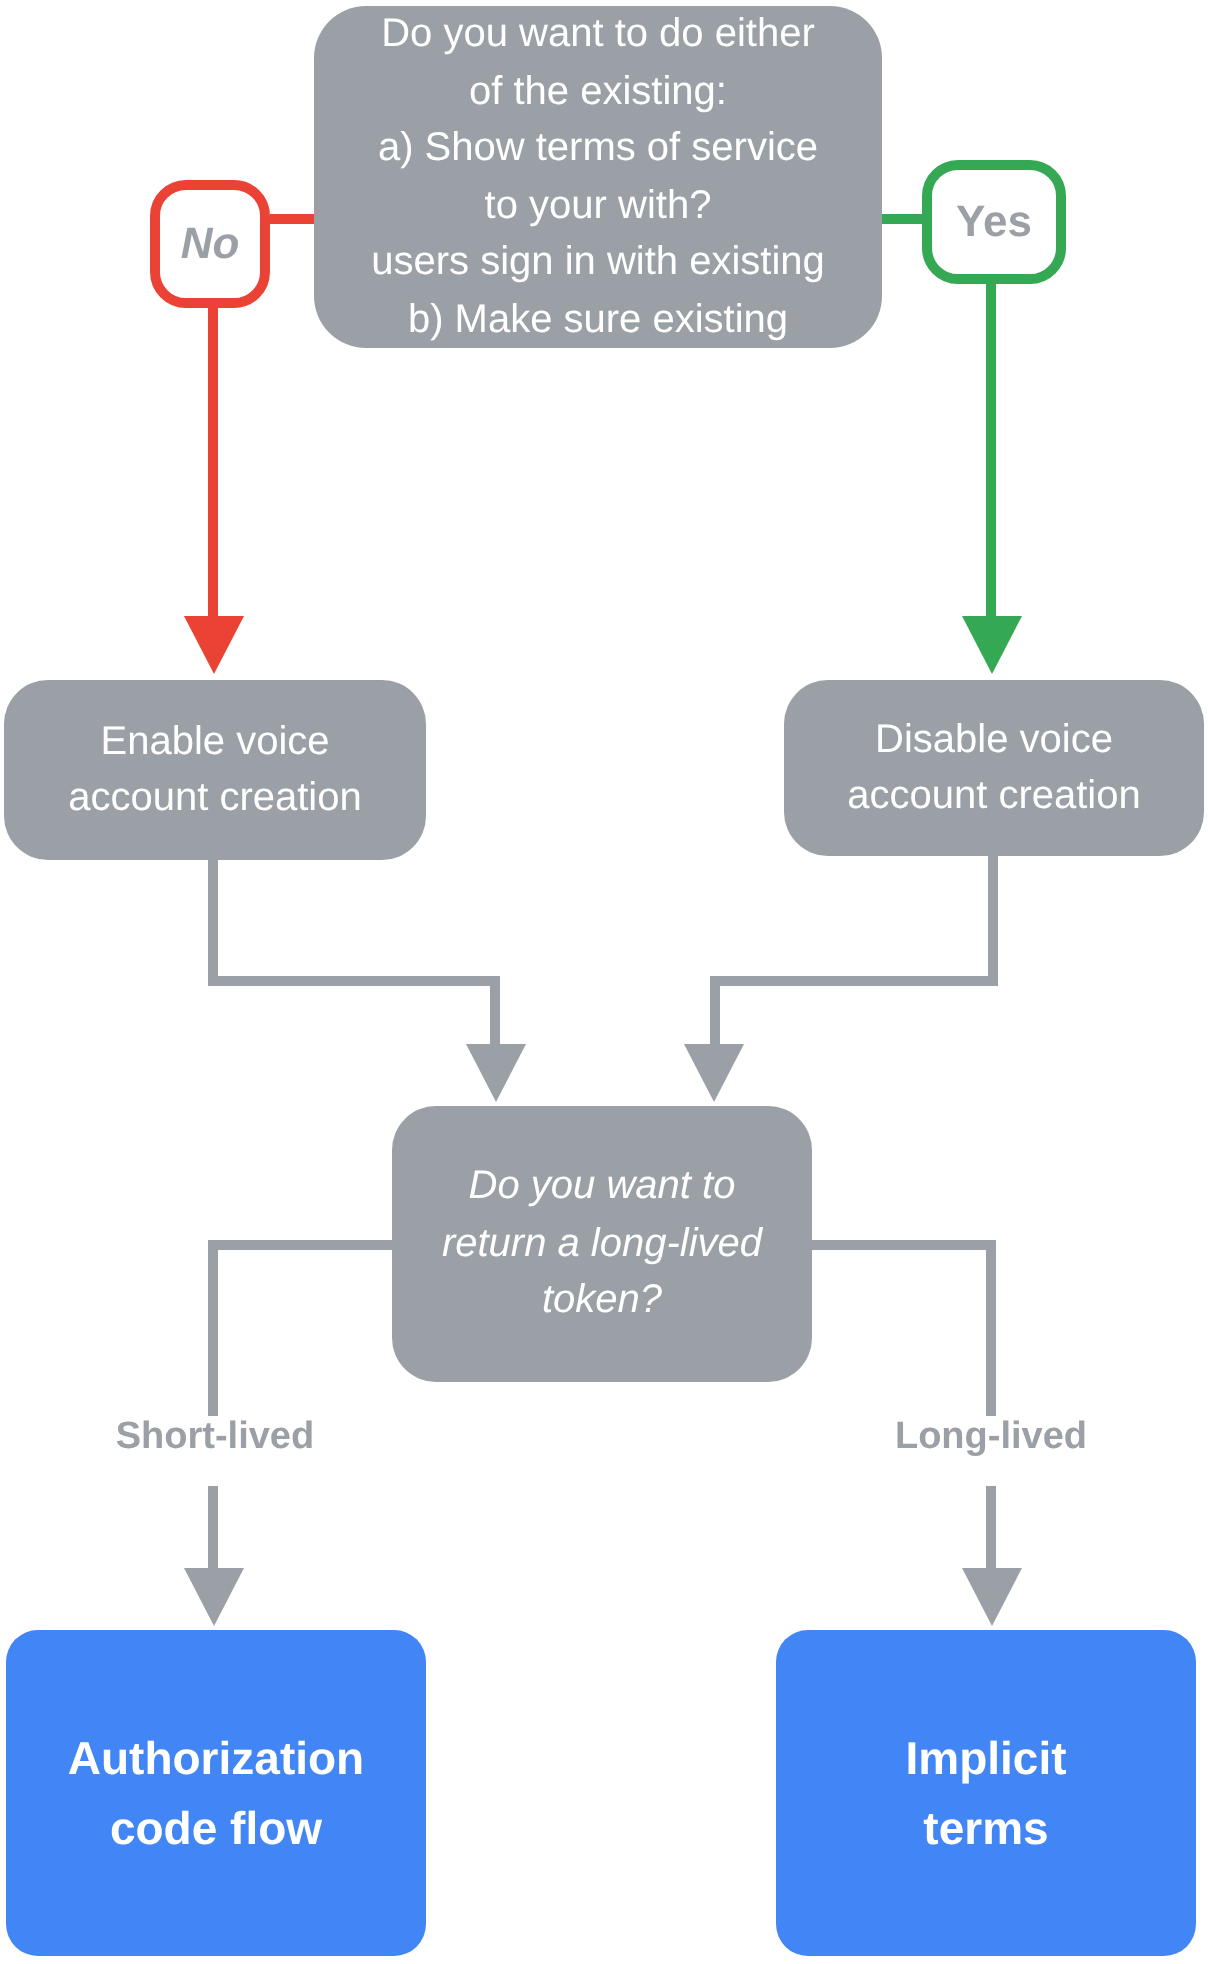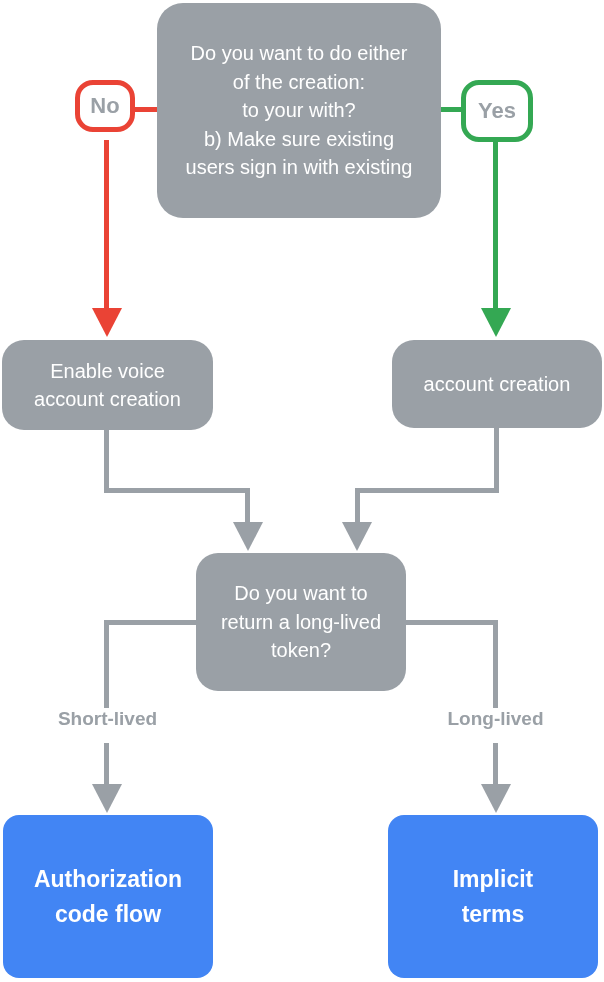--- a/index.html
+++ b/index.html
@@ -12,37 +12,37 @@
     font-family:"Liberation Sans",sans-serif;overflow:hidden;
   }
   
   .node{
     position:absolute;background:var(--gray);color:var(--node_text);
     border-radius:22px;display:flex;flex-direction:column;
     align-items:center;justify-content:center;text-align:center;
     box-sizing:border-box;z-index:3;
   }
   .node .ln{font-size:20px;line-height:28.5px;white-space:nowrap;}
-  .node-question1{left:157px;top:3px;width:284px;height:215px;border-radius:26px;}
+  .node-question1{left:157px;top:3px;width:284px;height:171px;border-radius:26px;}
   .node-enable{left:2px;top:340px;width:211px;height:90px;}
   .node-disable{left:392px;top:340px;width:210px;height:88px;}
-  .node-question2{left:196px;top:553px;width:210px;height:138px;}
+  .node-question2{left:196px;top:553px;width:210px;height:138px;font-style:italic;}
   .node-blue{
     background:var(--blue);border-radius:16px;font-weight:bold;z-index:3;
   }
   .node-blue .ln{font-size:23px;line-height:35px;font-weight:bold;text-align:center;}
   .node-auth{left:3px;top:815px;width:210px;height:163px;}
   .node-implicit{left:388px;top:815px;width:210px;height:163px;}
   
   .badge{
     position:absolute;background:#fff;box-sizing:border-box;
     border-radius:18px;display:flex;align-items:center;justify-content:center;
     font-size:22px;font-weight:600;color:var(--muted_text);z-index:4;
   }
-  .badge-no{left:75px;top:80px;width:60px;height:52px;border:5px solid var(--red);}
+  .badge-no{left:75px;top:90px;width:60px;height:64px;border:5px solid var(--red);font-style:italic;}
   .badge-yes{left:461px;top:80px;width:72px;height:62px;border:5px solid var(--green);}
   
   .seg{position:absolute;background:var(--gray);z-index:1;}
   .seg.red{background:var(--red);}
   .seg.green{background:var(--green);}
   .arrow{
     position:absolute;width:0;height:0;z-index:2;
     border-left:15px solid transparent;border-right:15px solid transparent;
     border-top:29px solid var(--gray);
   }
@@ -57,24 +57,25 @@
   .label-short{left:23px;top:708px;width:169px;height:35px;}
   .label-long{left:411px;top:708px;width:169px;height:35px;}
 </style>
 </head>
 <body>
 
 <div class="canvas">
 
   <div class="node node-question1">
     <div class="ln">Do you want to do either</div>
-    <div class="ln">of the creation:</div>
+    <div class="ln">of the existing:</div>
+    <div class="ln">a) Show terms of service</div>
     <div class="ln">to your with?</div>
+    <div class="ln">users sign in with existing</div>
     <div class="ln">b) Make sure existing</div>
-    <div class="ln">users sign in with existing</div>
   </div>
 
   <div class="badge badge-no">
     <span>No</span>
   </div>
   <div class="seg red" style="left:135px;top:107px;width:26px;height:5px;"></div>
   <div class="seg red" style="left:104px;top:140px;width:5px;height:170px;"></div>
   <div class="arrow red" style="left:92px;top:308px;"></div>
 
   <div class="badge badge-yes">
@@ -82,20 +83,21 @@
   </div>
   <div class="seg green" style="left:437px;top:107px;width:26px;height:5px;"></div>
   <div class="seg green" style="left:493px;top:140px;width:5px;height:170px;"></div>
   <div class="arrow green" style="left:481px;top:308px;"></div>
 
   <div class="node node-enable">
     <div class="ln">Enable voice</div>
     <div class="ln">account creation</div>
   </div>
   <div class="node node-disable">
+    <div class="ln">Disable voice</div>
     <div class="ln">account creation</div>
   </div>
 
   <div class="seg" style="left:104px;top:430px;width:5px;height:63px;"></div>
   <div class="seg" style="left:104px;top:488px;width:146px;height:5px;"></div>
   <div class="seg" style="left:245px;top:488px;width:5px;height:36px;"></div>
   <div class="arrow" style="left:233px;top:522px;"></div>
 
   <div class="seg" style="left:494px;top:428px;width:5px;height:65px;"></div>
   <div class="seg" style="left:355px;top:488px;width:144px;height:5px;"></div>

